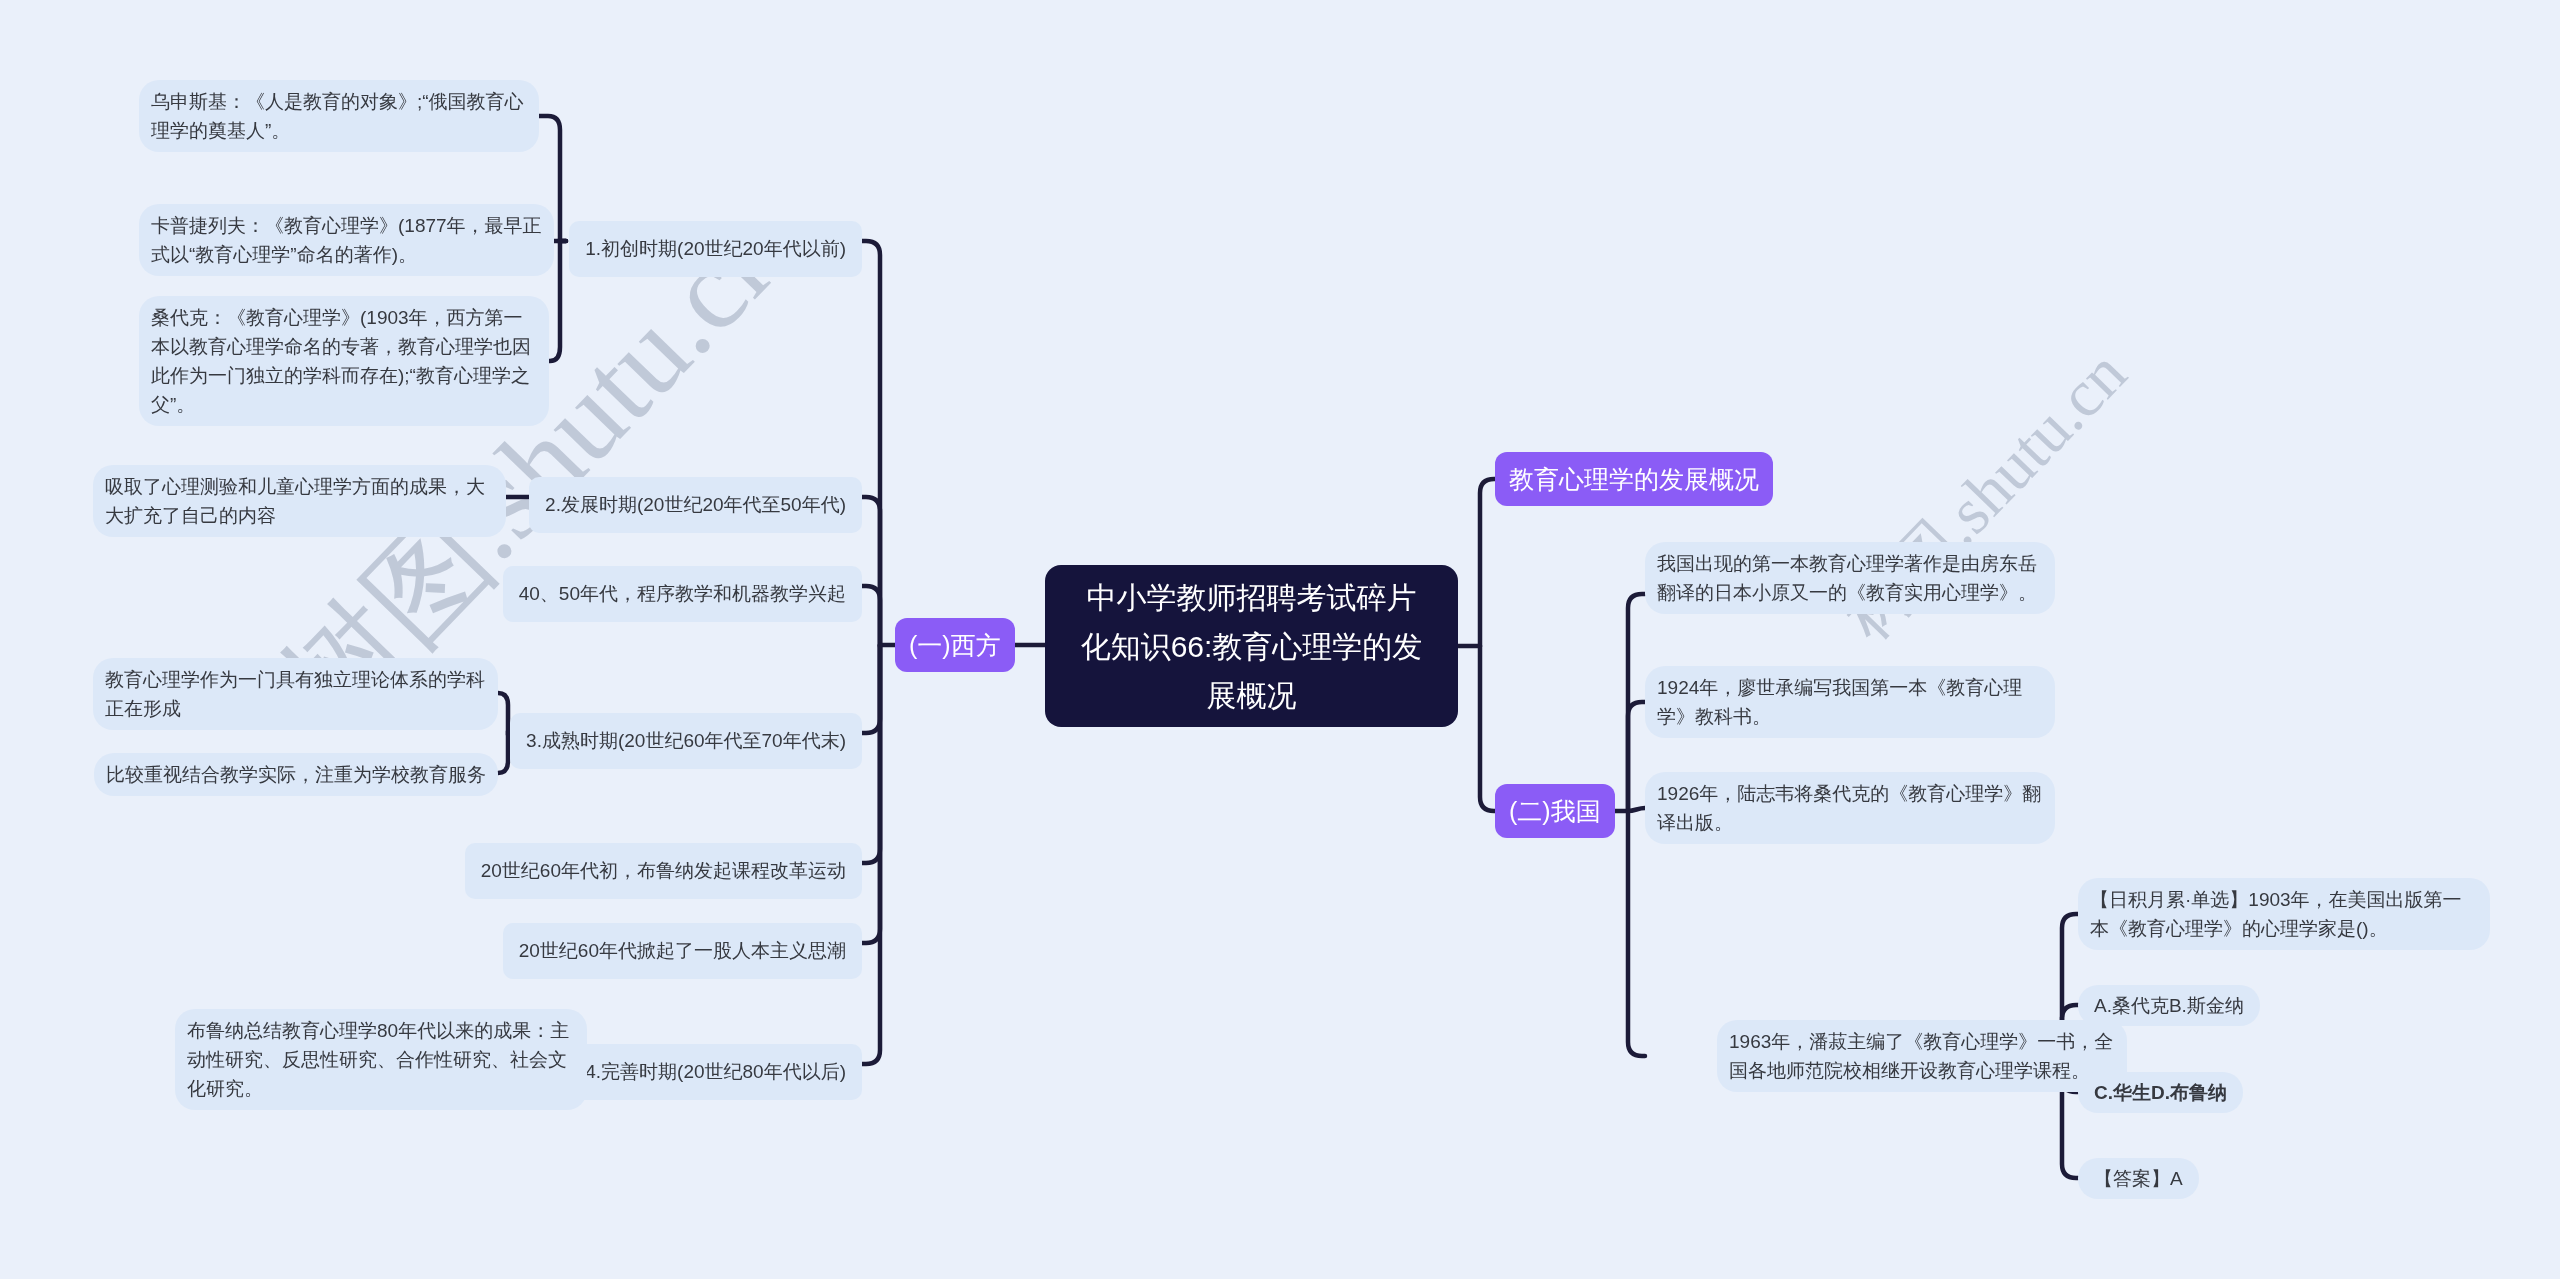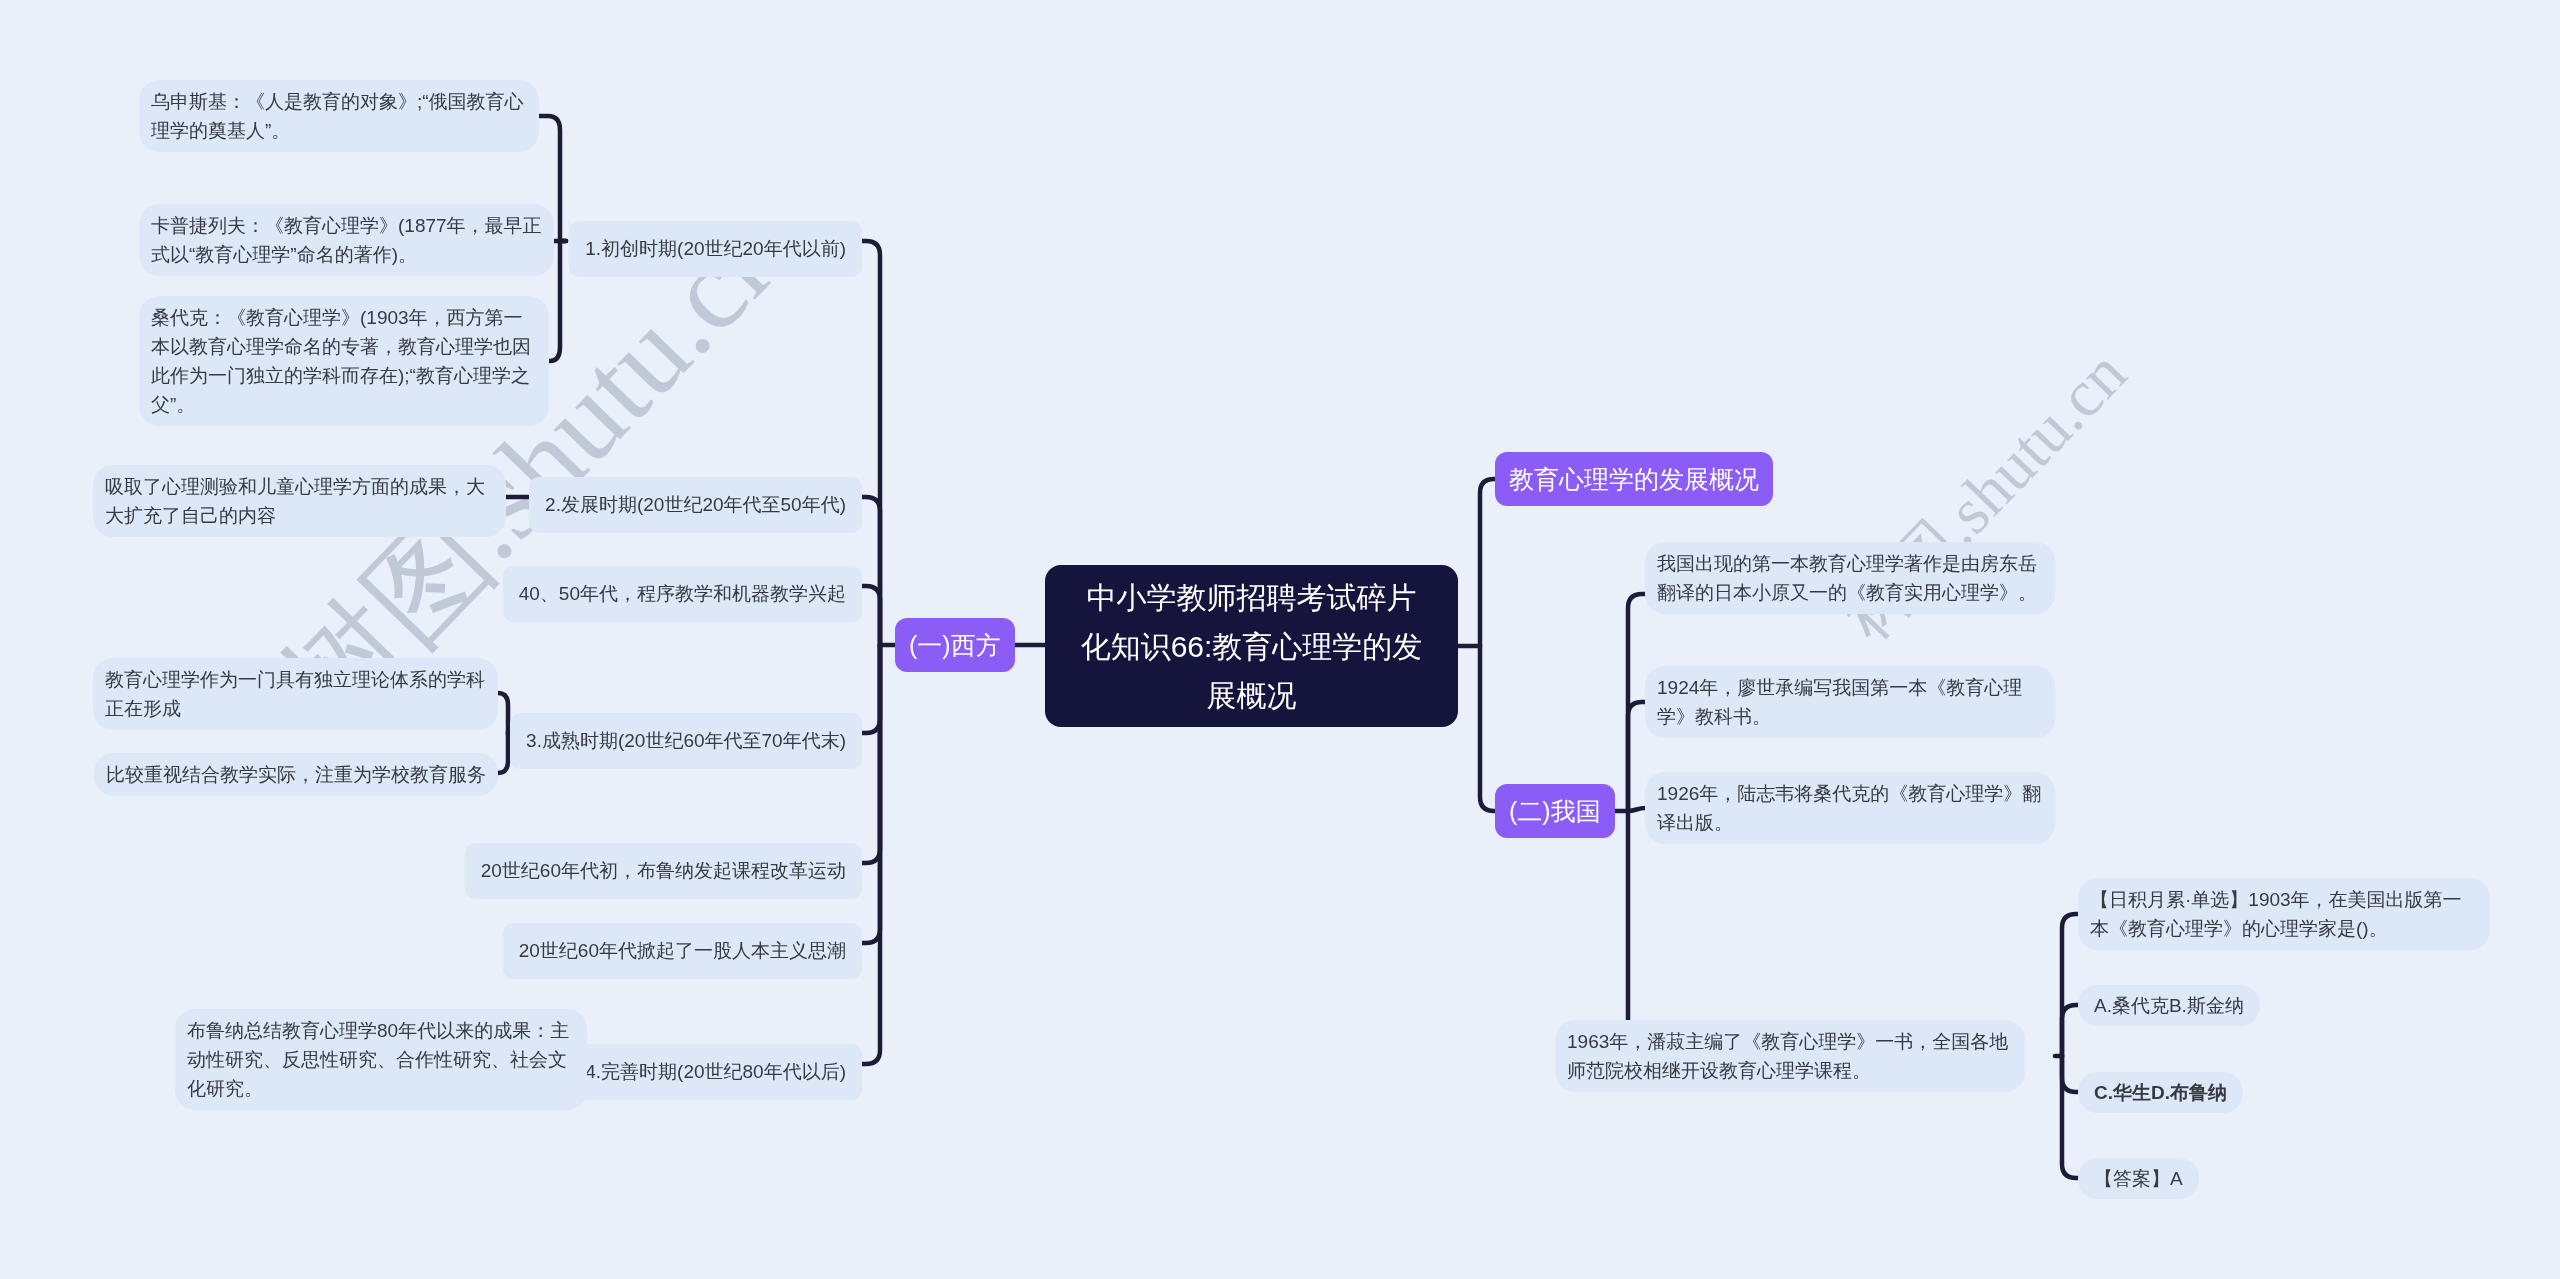--- a/index.html
+++ b/index.html
@@ -106,20 +106,20 @@
   <div class="node leaf" style="left:139px;top:204px;width:415px;">卡普捷列夫：《教育心理学》(1877年，最早正式以“教育心理学”命名的著作)。</div>
   <div class="node leaf" style="left:139px;top:296px;width:410px;">桑代克：《教育心理学》(1903年，西方第一本以教育心理学命名的专著，教育心理学也因此作为一门独立的学科而存在);“教育心理学之父”。</div>
   <div class="node leaf" style="left:93px;top:465px;width:413px;">吸取了心理测验和儿童心理学方面的成果，大大扩充了自己的内容</div>
   <div class="node leaf" style="left:93px;top:658px;width:405px;">教育心理学作为一门具有独立理论体系的学科正在形成</div>
   <div class="node leaf nw" style="right:2062px;top:753px;">比较重视结合教学实际，注重为学校教育服务</div>
   <div class="node leaf" style="left:139px;top:1009px;width:412px;margin-left:36px;">布鲁纳总结教育心理学80年代以来的成果：主动性研究、反思性研究、合作性研究、社会文化研究。</div>
 
   <div class="node leaf" style="left:1645px;top:542px;width:410px;">我国出现的第一本教育心理学著作是由房东岳翻译的日本小原又一的《教育实用心理学》。</div>
   <div class="node leaf" style="left:1645px;top:666px;width:410px;">1924年，廖世承编写我国第一本《教育心理学》教科书。</div>
   <div class="node leaf" style="left:1645px;top:772px;width:410px;">1926年，陆志韦将桑代克的《教育心理学》翻译出版。</div>
-  <div class="node leaf" style="left:1555px;top:1020px;width:470px;">1963年，潘菽主编了《教育心理学》一书，全国各地师范院校相继开设教育心理学课程。</div>
+  <div class="node leaf" style="left:1717px;top:1020px;width:410px;">1963年，潘菽主编了《教育心理学》一书，全国各地师范院校相继开设教育心理学课程。</div>
 
   <div class="node leaf" style="left:2078px;top:878px;width:412px;">【日积月累·单选】1903年，在美国出版第一本《教育心理学》的心理学家是()。</div>
   <div class="node leaf nw" style="left:2078px;top:985px;padding:6px 16px;">A.桑代克B.斯金纳</div>
   <div class="node leaf nw" style="left:2078px;top:1072px;padding:6px 16px;font-weight:bold;">C.华生D.布鲁纳</div>
   <div class="node leaf nw" style="left:2078px;top:1158px;padding:6px 16px;">【答案】A</div>
 
 </div>
 
 </body></html>

